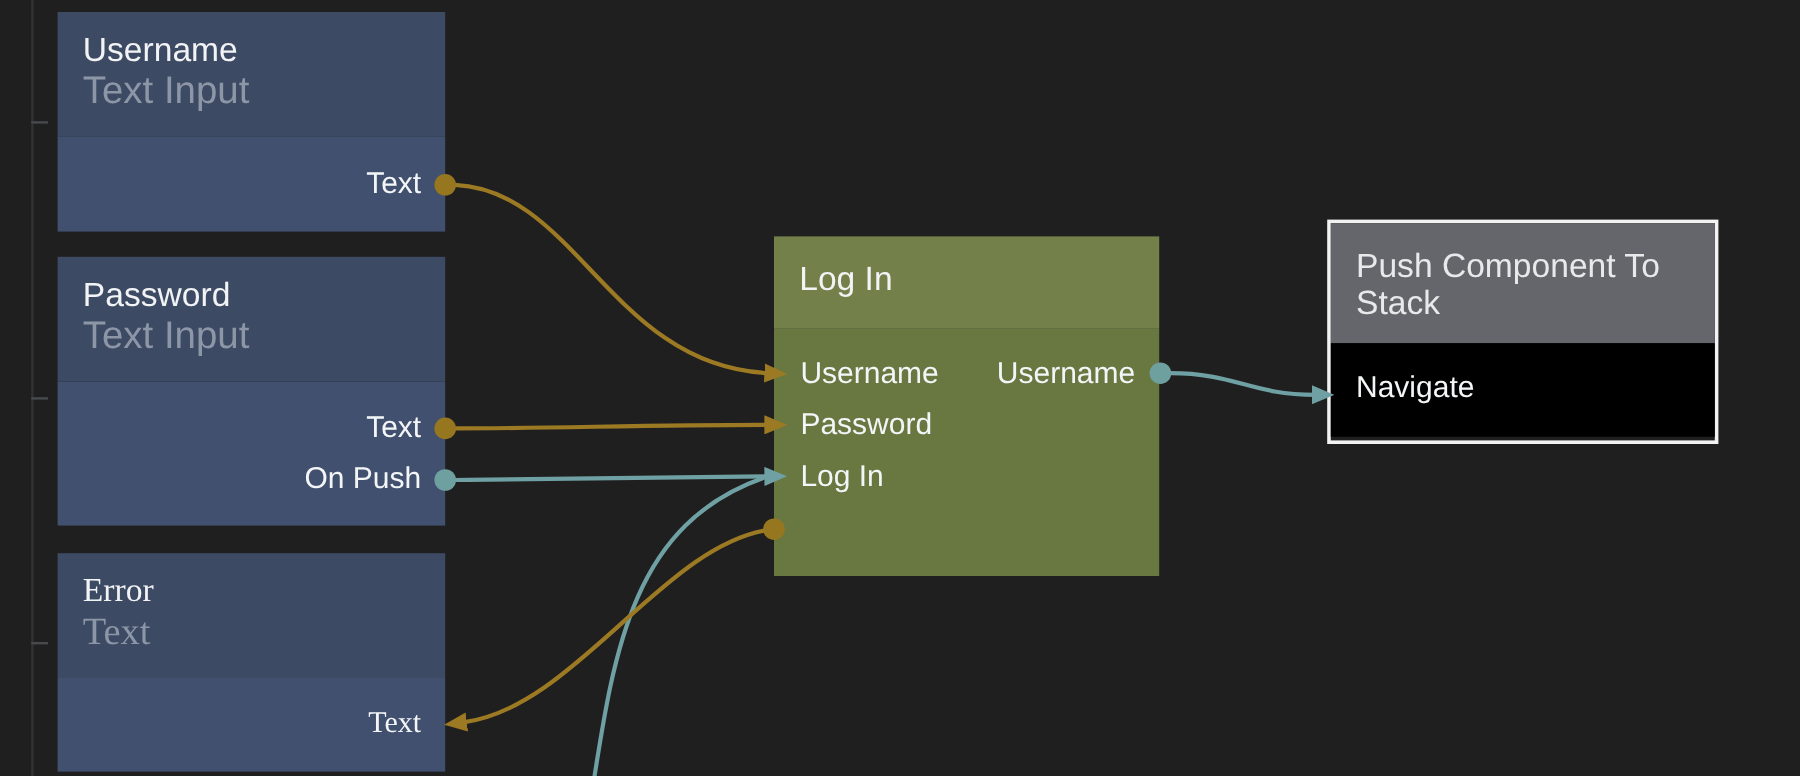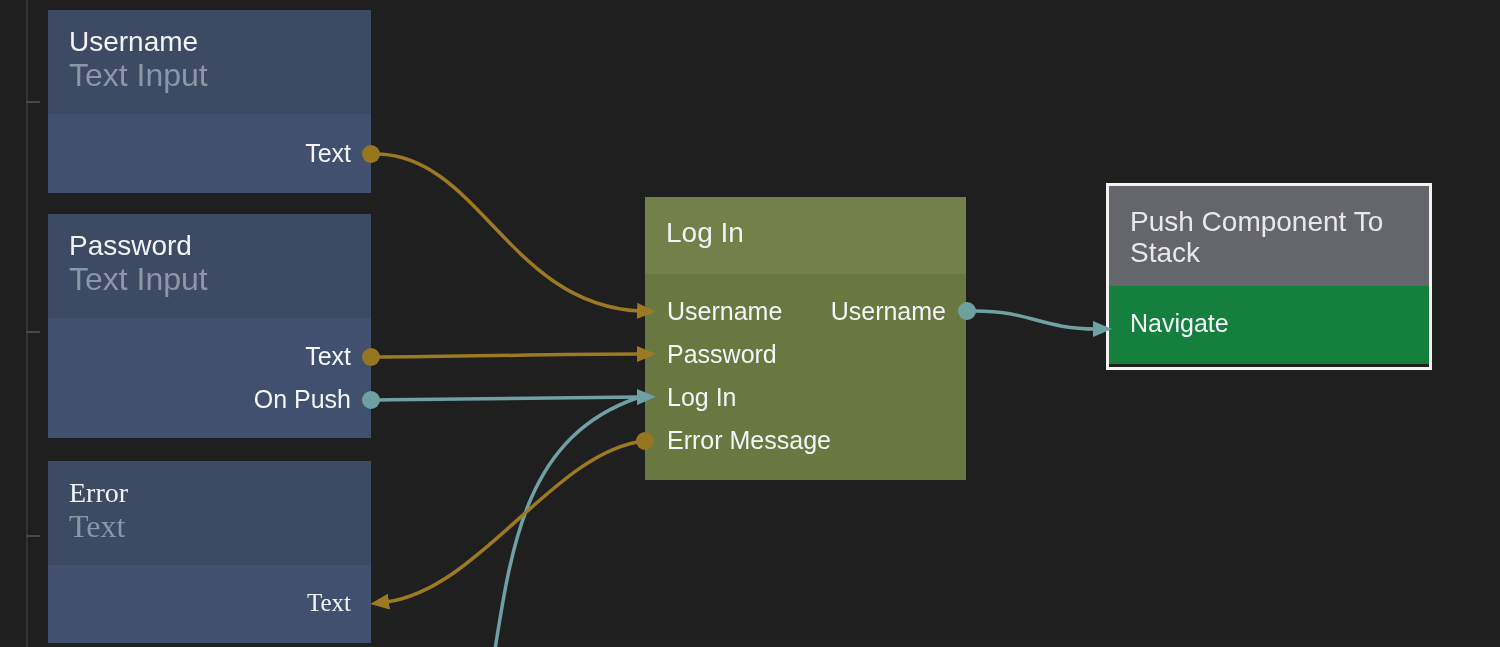--- a/index.html
+++ b/index.html
@@ -41,21 +41,21 @@
 
   
   .n-login{left:645px;top:197px;width:321px;height:347px;}
   .n-login .hdr{height:77px;background:#74804a;padding-top:20px;}
   .n-login .ports{height:206px;background:#697840;padding-top:16px;}
 
   
   .n-push{left:1106px;top:183px;width:326px;height:187px;border:3px solid #f2f2f2;}
   .n-push .hdr{height:100px;background:#65666c;padding-top:20px;}
   .n-push .hdr .title{color:#e9e9ec;}
-  .n-push .ports{height:78px;background:#15803d;padding-top:16px;}
+  .n-push .ports{height:78px;background:#000000;padding-top:16px;}
   .n-push .prow{padding-left:21px;}
 
   
   svg.wires{position:absolute;left:0;top:0;pointer-events:none;}
 </style>
 </head>
 <body>
 
 <div class="rail"></div>
 <div class="tick t1"></div>
@@ -109,23 +109,20 @@
     <div class="prow both">
       <span>Username</span>
       <span>Username</span>
     </div>
     <div class="prow in">
       <span>Password</span>
     </div>
     <div class="prow in">
       <span>Log In</span>
     </div>
-    <div class="prow in">
-      <span>Error Message</span>
-    </div>
   </div>
 </div>
 
 <div class="node n-push">
   <div class="hdr">
     <div class="title">Push Component To Stack</div>
   </div>
   <div class="ports">
     <div class="prow">
       <span>Navigate</span>

